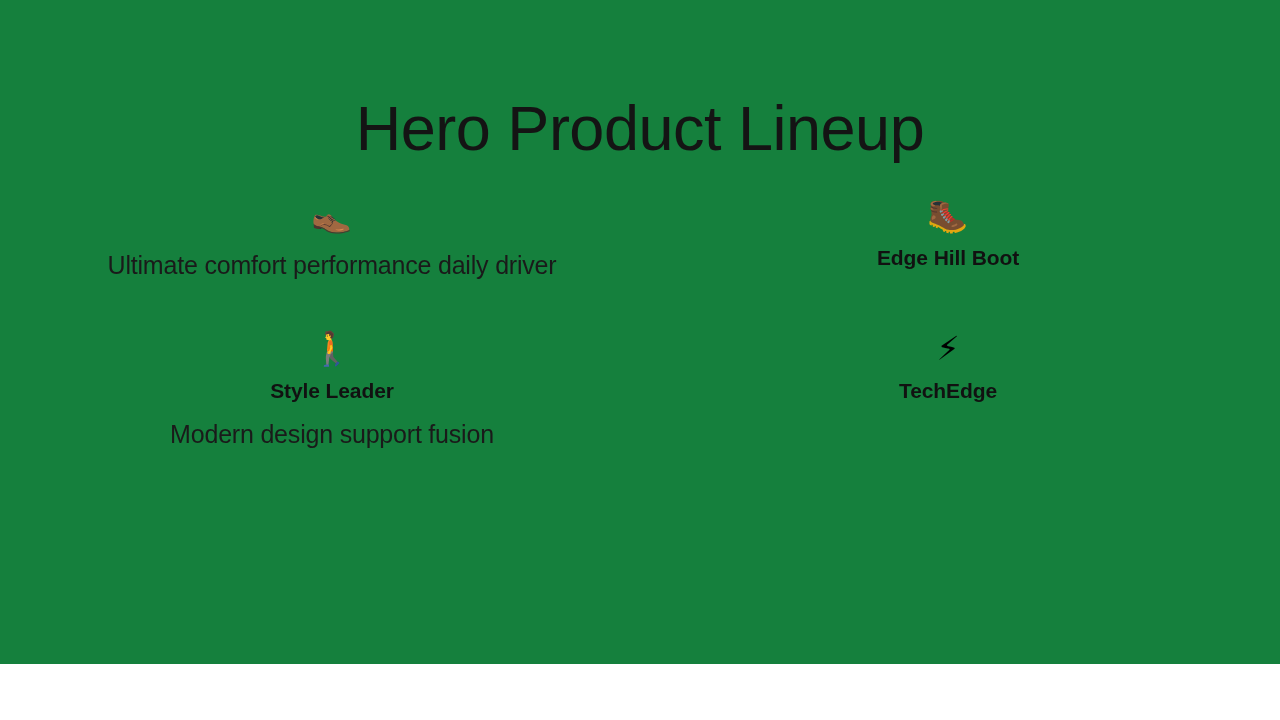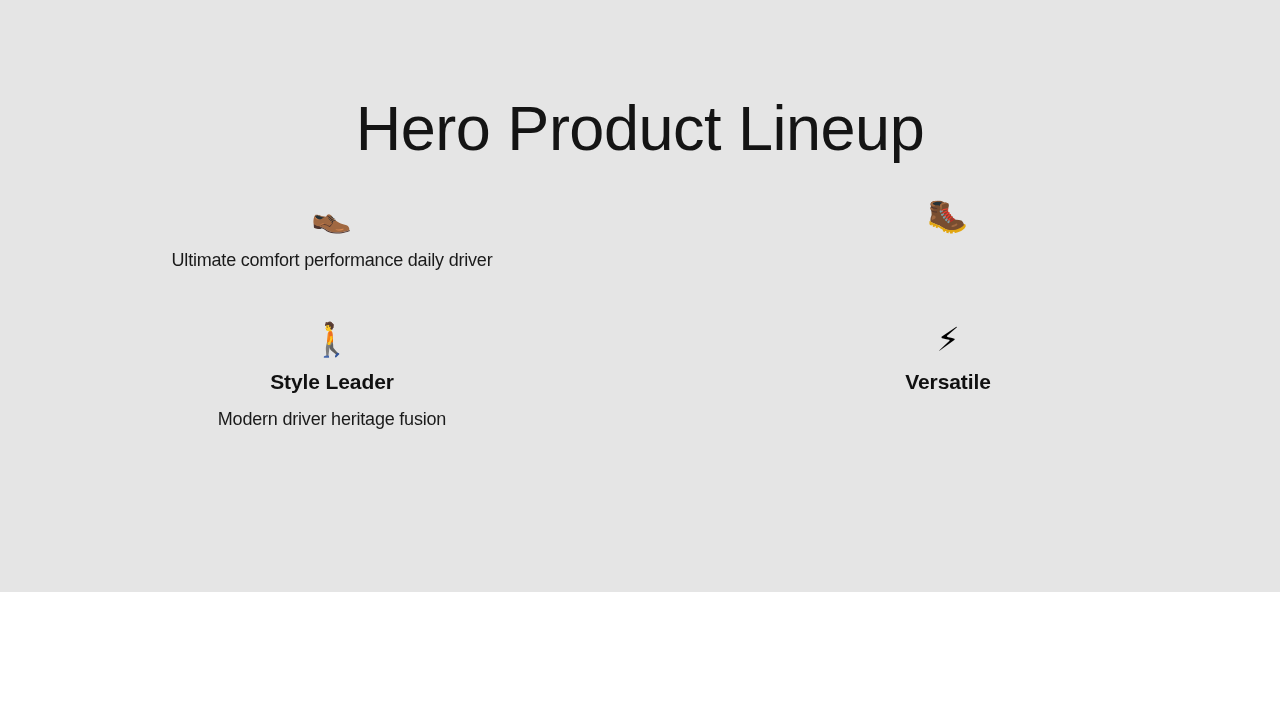--- a/index.html
+++ b/index.html
@@ -12,22 +12,22 @@
     height: 720px;
     overflow: hidden;
     background: #ffffff;
     font-family: "Liberation Sans", "DejaVu Sans", sans-serif;
     -webkit-font-smoothing: antialiased;
   }
 
   .slide {
     position: relative;
     width: 1280px;
-    height: 592px;
-    background: #e5e5e5;
+    height: 664px;
+    background: #15803d;
     box-sizing: border-box;
   }
 
   
   .slide-title {
     position: absolute;
     top: 52px;
     left: 0;
     width: 1280px;
     text-align: center;
@@ -74,21 +74,21 @@
     margin-top: 9px;
     font-size: 21px;
     font-weight: 700;
     line-height: 1.25;
     letter-spacing: -0.1px;
     color: #111111;
   }
 
   .product-desc {
     margin-top: 13px;
-    font-size: 18px;
+    font-size: 25px;
     font-weight: 300;
     line-height: 1.33;
     letter-spacing: -0.2px;
     color: #1a1a1a;
     max-width: 500px;
   }
 </style>
 </head>
 <body>
 
@@ -98,27 +98,28 @@
 
   <div class="product-grid">
 
     <div class="product-card">
       <span class="product-icon">👞</span>
       <div class="product-desc">Ultimate comfort performance daily driver</div>
     </div>
 
     <div class="product-card">
       <span class="product-icon">🥾</span>
+      <div class="product-name">Edge Hill Boot</div>
     </div>
 
     <div class="product-card">
       <span class="product-icon">🚶</span>
       <div class="product-name">Style Leader</div>
-      <div class="product-desc">Modern driver heritage fusion</div>
+      <div class="product-desc">Modern design support fusion</div>
     </div>
 
     <div class="product-card">
       <span class="product-icon">⚡</span>
-      <div class="product-name">Versatile</div>
+      <div class="product-name">TechEdge</div>
     </div>
 
   </div>
 </div>
 
 </body></html>

